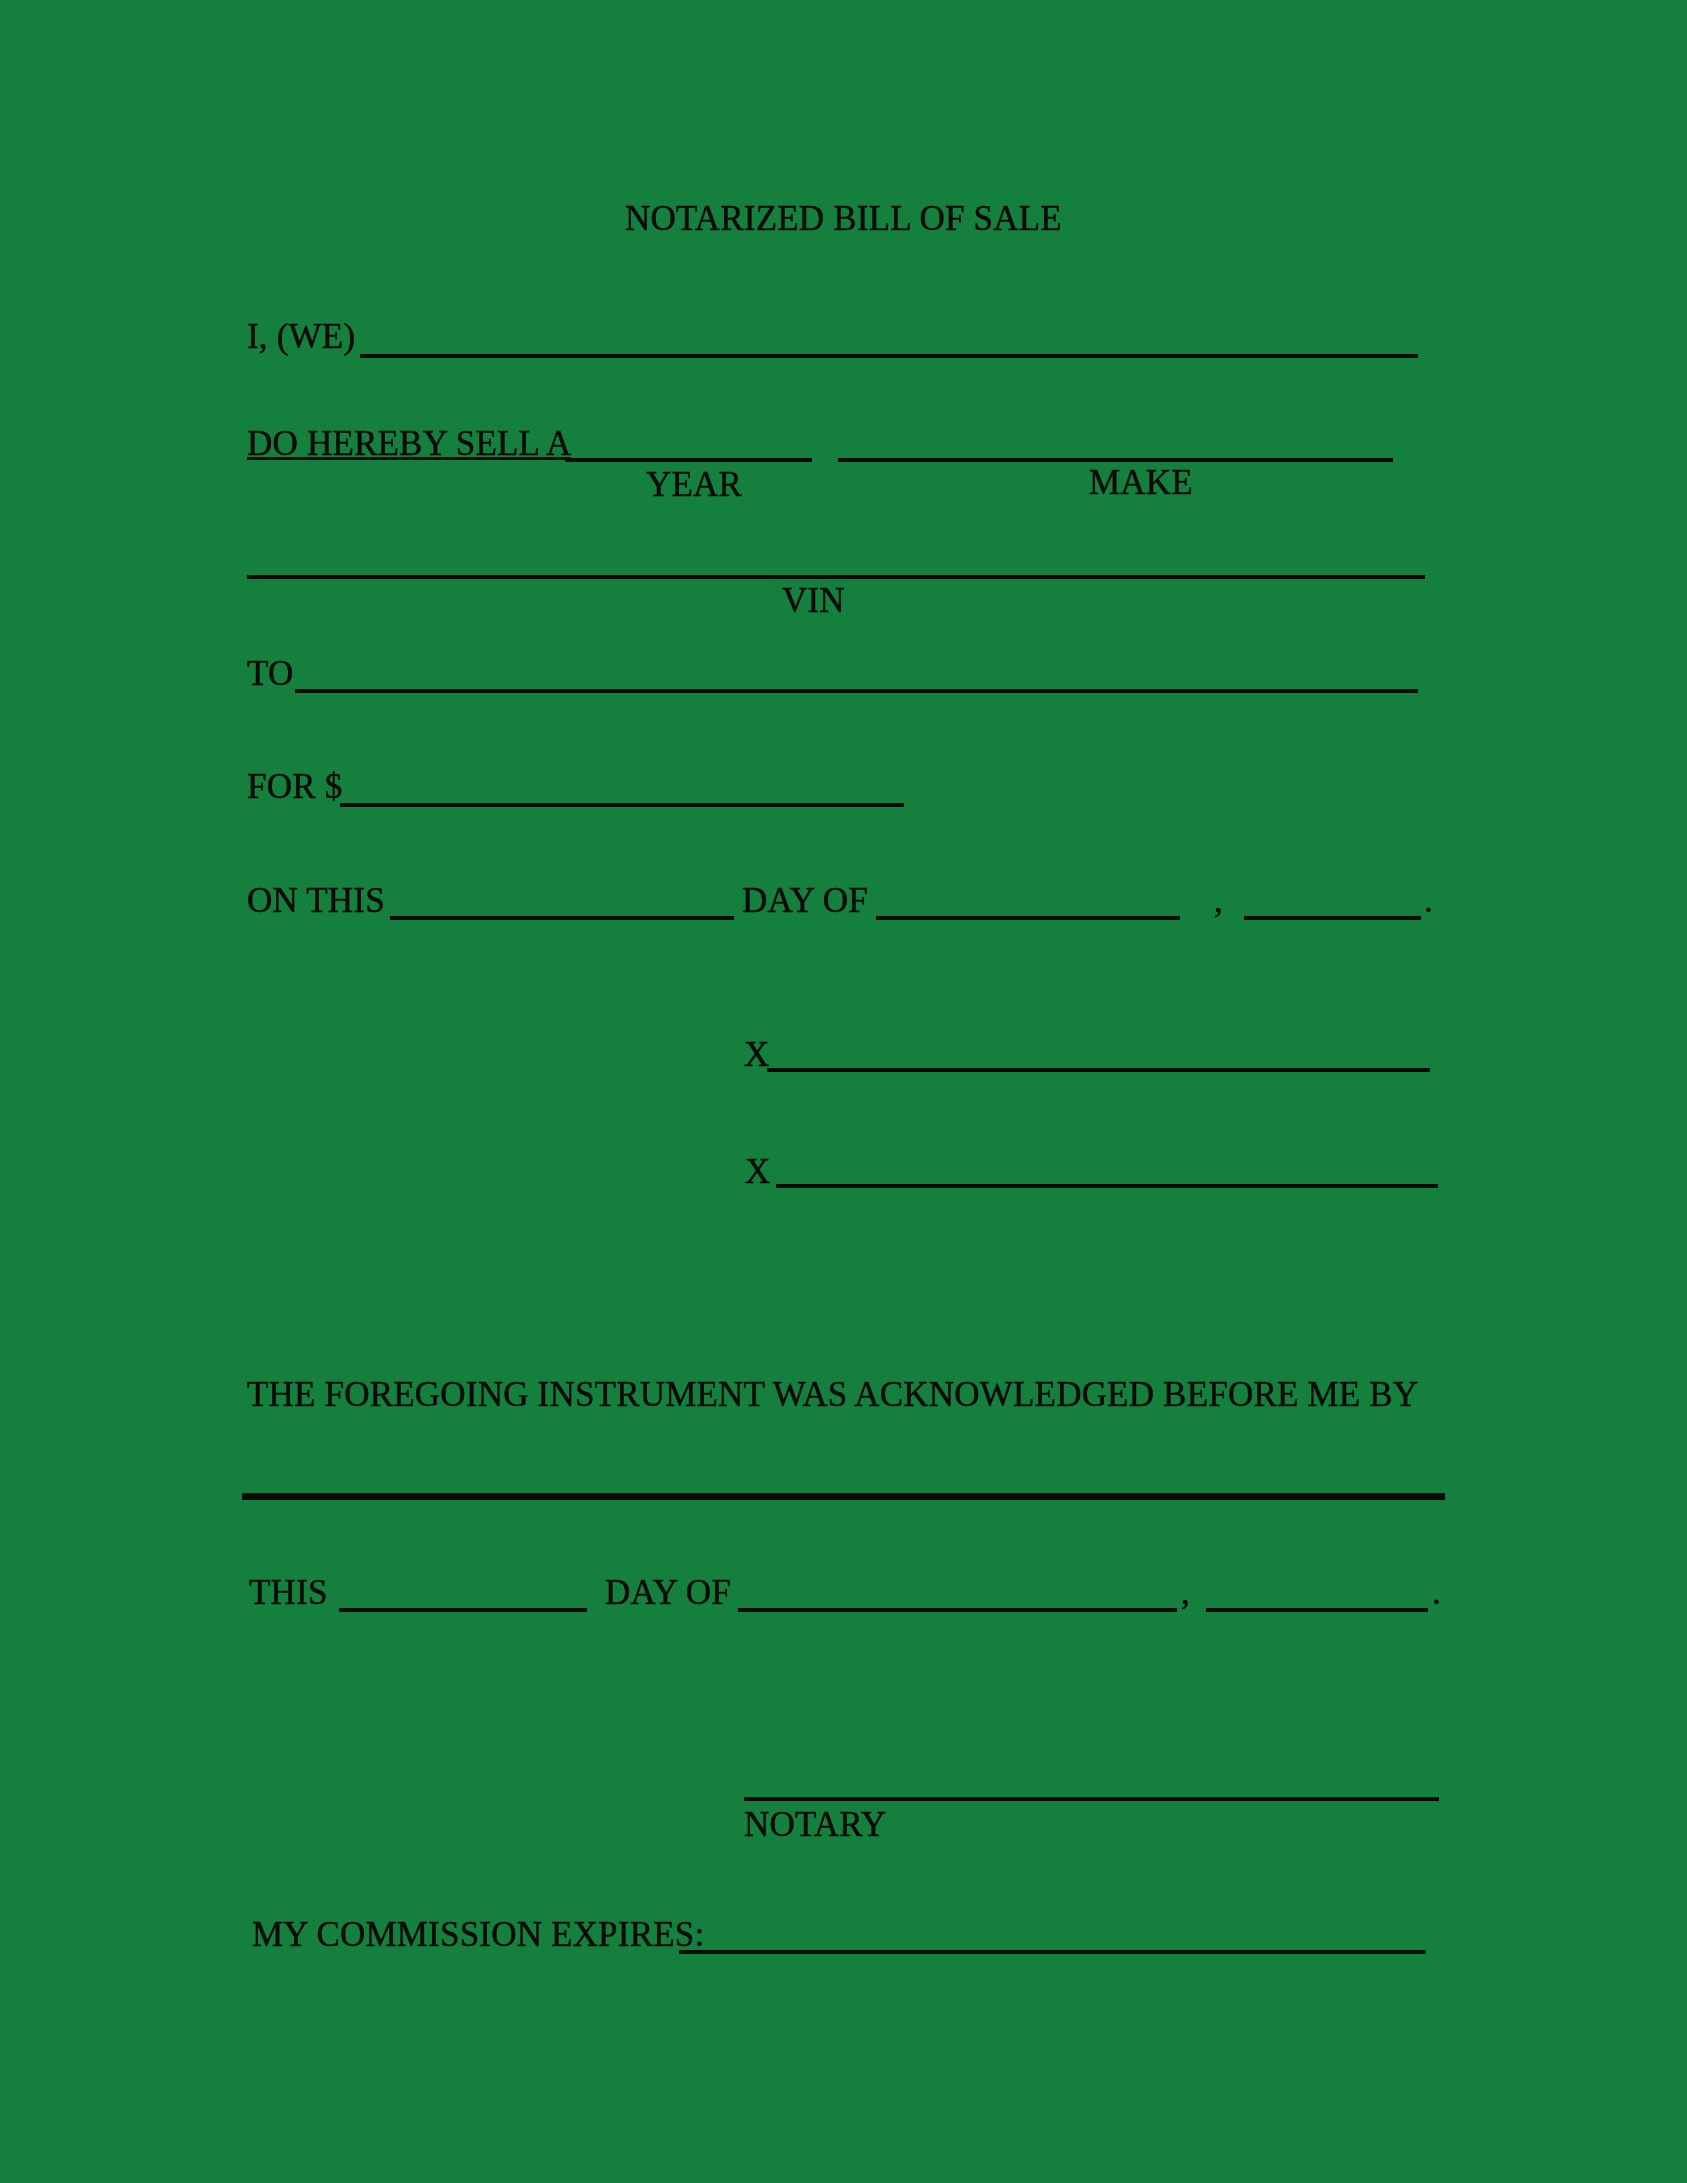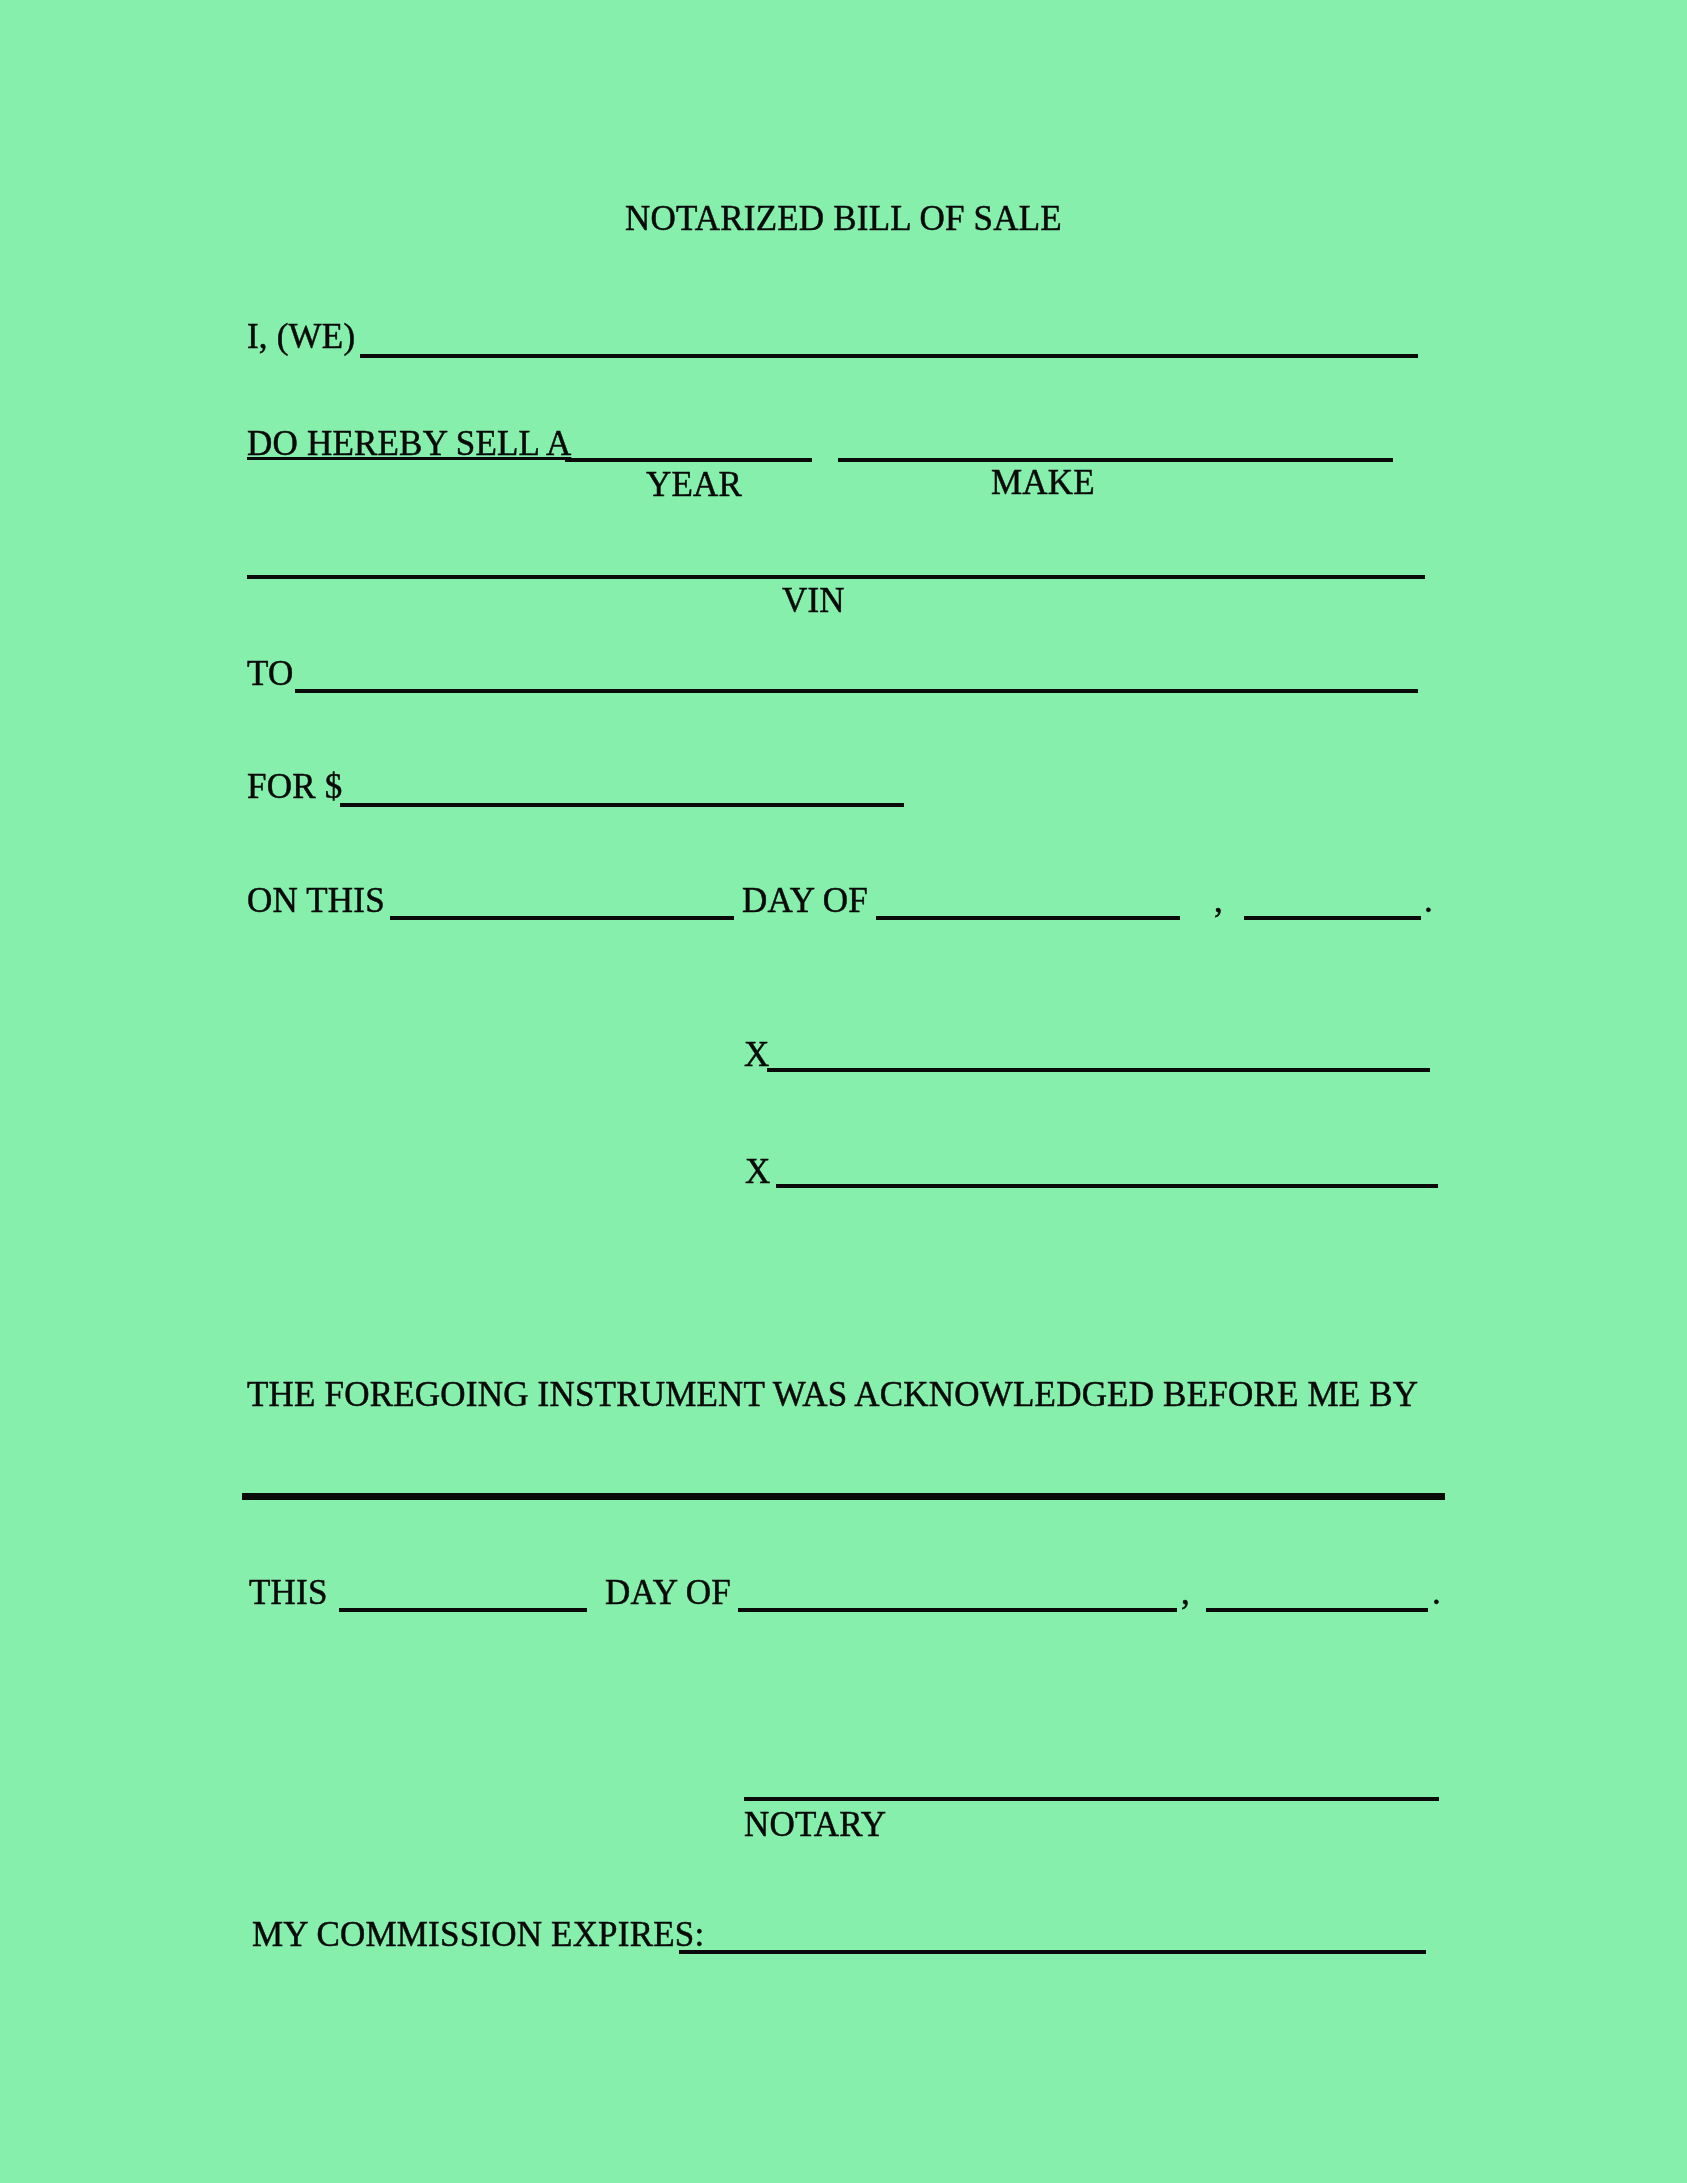--- a/index.html
+++ b/index.html
@@ -4,21 +4,21 @@
 <style>
   html, body {
     margin: 0;
     padding: 0;
     background: #e8e8e8;
   }
   #page {
     position: relative;
     width: 1687px;
     height: 2184px;
-    background: #86efac;
+    background: #15803d;
     font-family: "Liberation Serif", "DejaVu Serif", serif;
     color: #0a0a0a;
     overflow: hidden;
   }
   .t {
     position: absolute;
     font-size: 35px;
     line-height: 45px;
     white-space: nowrap;
     -webkit-text-stroke: 0.5px #0a0a0a;
@@ -45,21 +45,21 @@
   <div class="t title" style="top:196px;">NOTARIZED BILL OF SALE</div>
 
   <span class="t" style="left:247px; top:314px;">I, (WE)</span>
   <div class="line" style="left:360px; top:354px; width:1058px;"></div>
 
   <span class="t" style="left:247px; top:421px;text-decoration:underline;">DO HEREBY SELL A</span>
   <div class="line" style="left:565px; top:458px; width:247px;"></div>
   <div class="line" style="left:838px; top:458px; width:555px;"></div>
 
   <span class="t" style="left:646px; top:462px;">YEAR</span>
-  <span class="t" style="left:991px; top:460px;text-align:center;">MAKE</span>
+  <span class="t" style="left:1089px; top:460px;text-align:center;">MAKE</span>
 
   <div class="line" style="left:247px; top:575px; width:1178px;"></div>
   <span class="t" style="left:782px; top:578px;">VIN</span>
 
   <span class="t" style="left:247px; top:651px;">TO</span>
   <div class="line" style="left:295px; top:689px; width:1123px;"></div>
 
   <span class="t" style="left:247px; top:764px;">FOR $</span>
   <div class="line" style="left:340px; top:803px; width:564px;"></div>
 

